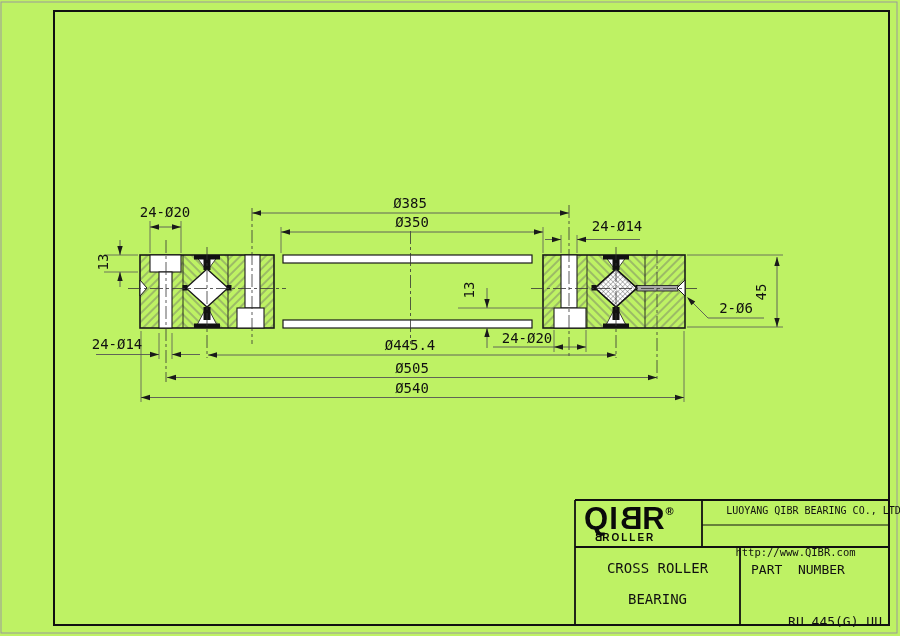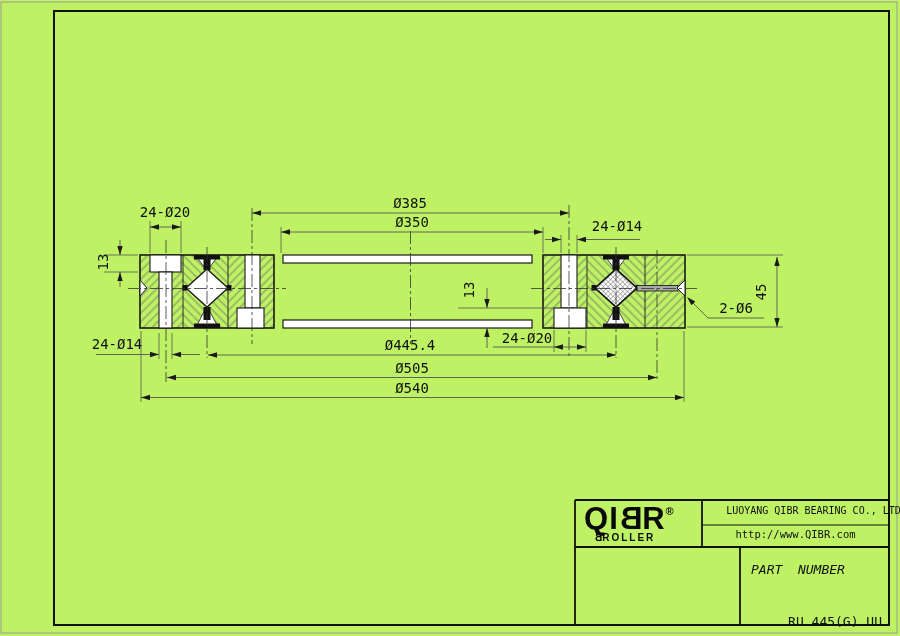--- a/index.html
+++ b/index.html
@@ -10,23 +10,23 @@
   .tb-abs{position:absolute;color:#111;}
   .logo-word{font-family:"Liberation Sans", sans-serif;font-weight:bold;font-size:31px;
              letter-spacing:1px;color:#0a0a0a;line-height:1;}
   .logo-word .mirror{display:inline-block;transform:scaleX(-1);}
   .logo-reg{font-family:"Liberation Sans", sans-serif;font-size:11px;font-weight:bold;
             vertical-align:14px;letter-spacing:0;}
   .logo-sub{font-family:"Liberation Sans", sans-serif;font-weight:bold;font-size:10px;
             letter-spacing:2px;color:#0a0a0a;}
   .logo-sub .mirror{display:inline-block;transform:scaleX(-1);}
   .tb-company{font-size:10px;width:223px;text-align:center;}
-  .tb-site{font-size:10.5px;width:187px;text-align:center;}
+  .tb-site{font-size:10.5px;width:187px;text-align:center;margin-top:18px;}
   .tb-prod{font-size:14px;width:165px;text-align:center;}
-  .tb-pnl{font-size:13px;white-space:pre;font-style:italic;}
+  .tb-pnl{font-size:13px;white-space:pre;}
   .tb-pnv{font-size:13px;width:142px;text-align:right;}
 </style>
 </head>
 <body>
 
 <div id="sheet">
 
 <svg width="900" height="636" viewBox="0 0 900 636">
   <defs>
     <pattern id="hF" width="6" height="6" patternUnits="userSpaceOnUse" patternTransform="rotate(45)">
@@ -208,17 +208,19 @@
     <line x1="740" y1="547" x2="740" y2="625"></line>
   </g>
 </svg>
 
 <div class="tb-abs logo-word" style="left:584px;top:503px;"><span>Q</span><span>I</span><span class="mirror">B</span><span>R</span><span class="logo-reg">®</span></div>
 <div class="tb-abs logo-sub" style="left:593px;top:532px;"><span class="mirror">B</span><span>ROLLER</span></div>
 
 <div class="tb-abs tb-company" style="left:702px;top:505px;">LUOYANG QIBR BEARING CO., LTD</div>
 <div class="tb-abs tb-site" style="left:702px;top:528px;">http://www.QIBR.com</div>
 
+<div class="tb-abs tb-prod" style="left:575px;top:560px;">CROSS ROLLER</div>
+<div class="tb-abs tb-prod" style="left:575px;top:591px;">BEARING</div>
 
 <div class="tb-abs tb-pnl" style="left:751px;top:562px;">PART  NUMBER</div>
 <div class="tb-abs tb-pnv" style="left:740px;top:614px;">RU 445(G) UU</div>
 
 </div>
 
 </body></html>

